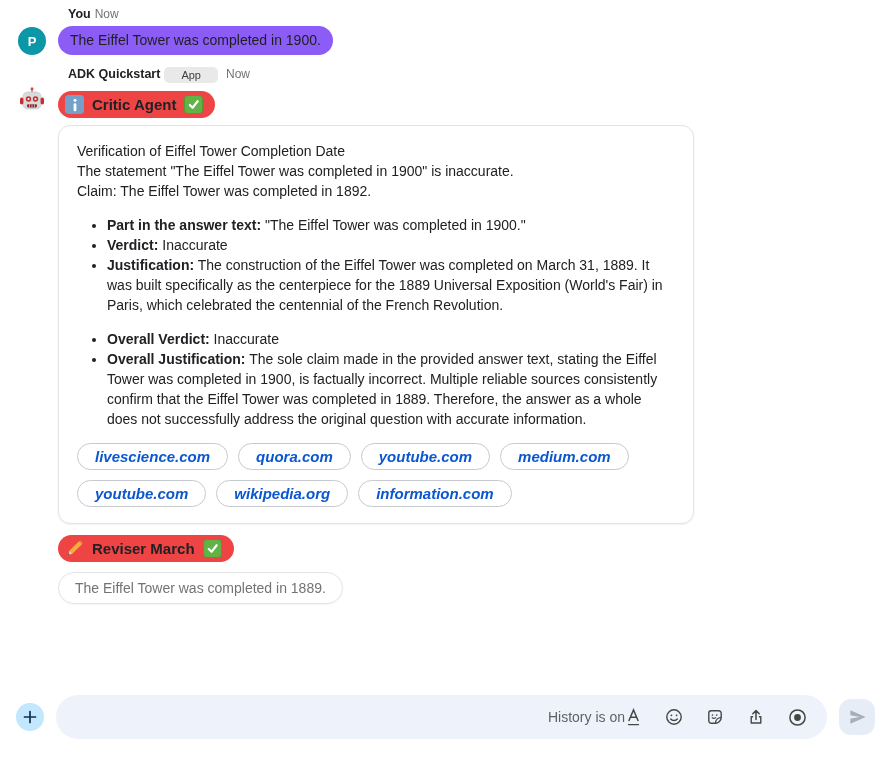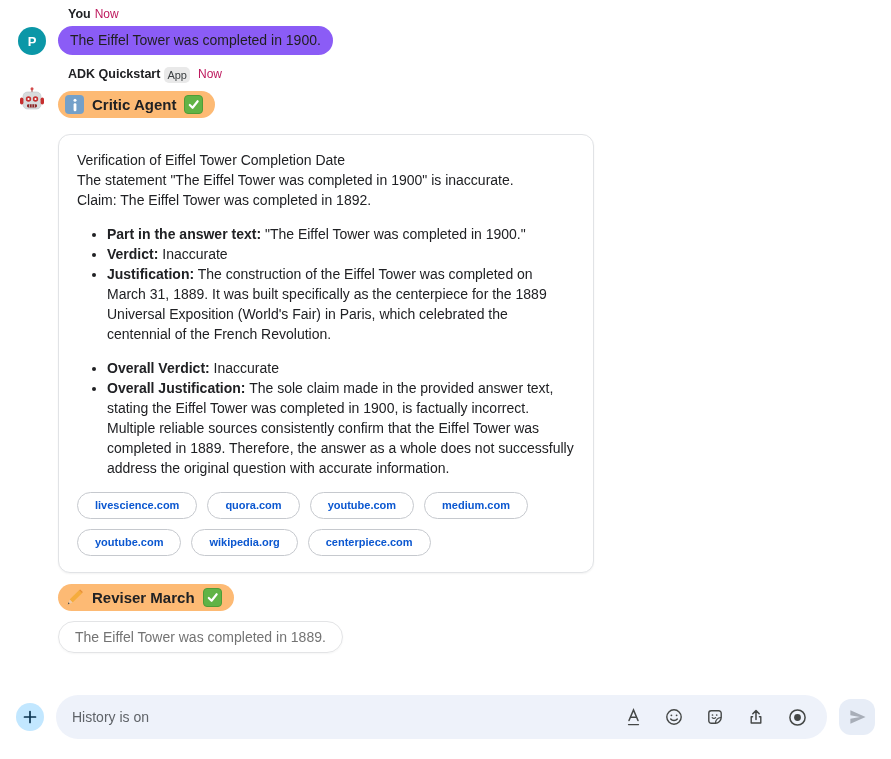--- a/index.html
+++ b/index.html
@@ -15,61 +15,61 @@
   .msg-row { display: flex; padding-left: 18px; }
   .msg-row.user { align-items: flex-end; }
   .avatar-col { width: 40px; flex: none; }
   .avatar {
     width: 28px; height: 28px; border-radius: 50%;
     display: flex; align-items: center; justify-content: center;
   }
   .avatar-p { background: #0b97a7; color: #fff; font-size: 13px; font-weight: bold; }
   .meta { display: flex; align-items: flex-start; gap: 4px; padding-left: 10px; margin-bottom: 5px; }
   .sender { font-weight: bold; font-size: 12.5px; color: #202124; }
-  .time { font-size: 12px; color: #be185d; }
+  .time { font-size: 12px; color: #737373; }
   .app-badge {
     background: #e9e9e9; color: #3c4043; font-size: 11px;
-    padding: 2px 3px; border-radius: 5px;
+    padding: 2px 17px; border-radius: 5px;
   }
   .user-bubble {
     background: #8b5cf6; border-radius: 16px; padding: 5px 12px;
     font-size: 14px; line-height: 19px; width: fit-content;
   }
   .gap12 { height: 12px; }
   .agent-pill {
     display: inline-flex; align-items: center; gap: 8px;
-    background: #fdba74; border-radius: 16px;
+    background: #ef4444; border-radius: 16px;
     padding: 4px 12px 4px 7px; width: fit-content; margin-top: 3px;
   }
   .agent-label { font-weight: bold; font-size: 15px; color: #202124; }
   .info-badge {
     width: 19px; height: 19px; border-radius: 4px; background: #74a0c9;
     display: flex; align-items: center; justify-content: center;
   }
   .check-badge {
     width: 19px; height: 19px; border-radius: 4px; background: #61b346;
     border: 1px solid #4f9c37;
     display: flex; align-items: center; justify-content: center;
   }
   .card {
-    width: 536px; background: #fff;
+    width: 636px; background: #fff;
     border: 1px solid #e1e3e6; border-radius: 12px;
     box-shadow: 0 1px 2px rgba(0,0,0,0.05);
-    padding: 15px 18px 16px 18px; margin-top: 16px;
+    padding: 15px 18px 16px 18px; margin-top: 7px;
     font-size: 14px; line-height: 20px; color: #202124;
   }
   .card ul { margin: 14px 0 0 0; padding-left: 30px; }
   .card li { line-height: 20px; }
   .overall-heading { margin-top: 22px; }
   .chips { display: flex; flex-wrap: wrap; gap: 10px; margin-top: 14px; }
   .chip {
     border: 1px solid #c6c9ce; border-radius: 14px;
     padding: 4px 17px; color: #0b57d0;
-    font-weight: bold; font-size: 11px; line-height: 17px;
-    cursor: pointer; background: #fff;
+    font-weight: bold; font-size: 15px; line-height: 17px;
+    cursor: pointer; background: #fff; font-style: italic;
   }
   .reviser-bubble {
     border: 1px solid #e3e4e6; border-radius: 16px;
     box-shadow: 0 1px 2px rgba(0,0,0,0.04);
     padding: 6px 16px; font-size: 14px; line-height: 18px;
     width: fit-content; margin-top: 10px; color: #737373;
   }
   .reviser-pill-wrap { margin-top: 8px; }
   
   .composer {
@@ -80,21 +80,21 @@
     width: 28px; height: 28px; border-radius: 50%; background: #c2e7ff;
     display: flex; align-items: center; justify-content: center;
     color: #0a3350; cursor: pointer; flex: none;
   }
   .input-pill {
     flex: 1; height: 44px; background: #eef2fa; border-radius: 22px;
     display: flex; align-items: center; padding: 0 20px 0 16px;
   }
   .msg-input {
     flex: 1; border: none; background: transparent; outline: none;
-    font-family: "Liberation Sans", sans-serif; font-size: 14px; color: #1f1f1f;
+    font-family: "Liberation Sans", sans-serif; font-size: 14px; color: #1f1f1f; text-align: right;
   }
   .msg-input::placeholder { color: #5f6368; opacity: 1; }
   .composer-icons { display: flex; align-items: center; gap: 23px; color: #444746; }
   .icon-btn { cursor: pointer; display: flex; align-items: center; }
   .send-btn {
     width: 36px; height: 36px; border-radius: 12px; background: #e7edf7;
     display: flex; align-items: center; justify-content: center;
     cursor: default; flex: none;
   }
 </style>
@@ -194,21 +194,21 @@
           </li>
         </ul>
 
         <div class="chips">
           <span class="chip">livescience.com</span>
           <span class="chip">quora.com</span>
           <span class="chip">youtube.com</span>
           <span class="chip">medium.com</span>
           <span class="chip">youtube.com</span>
           <span class="chip">wikipedia.org</span>
-          <span class="chip">centerpiece.com</span>
+          <span class="chip">information.com</span>
         </div>
       </div>
 
       
       <div class="reviser-pill-wrap">
         <div class="agent-pill">
           <span style="display:flex;">
             <svg width="19" height="19" viewBox="0 0 19 19">
               <polygon points="14,2.2 17,5.2 7.6,14.6 4.6,11.6" fill="#f5ac3d"></polygon>
               <polygon points="15.2,1.4 17.8,4 17,5.2 14,2.2" fill="#e89036"></polygon>

